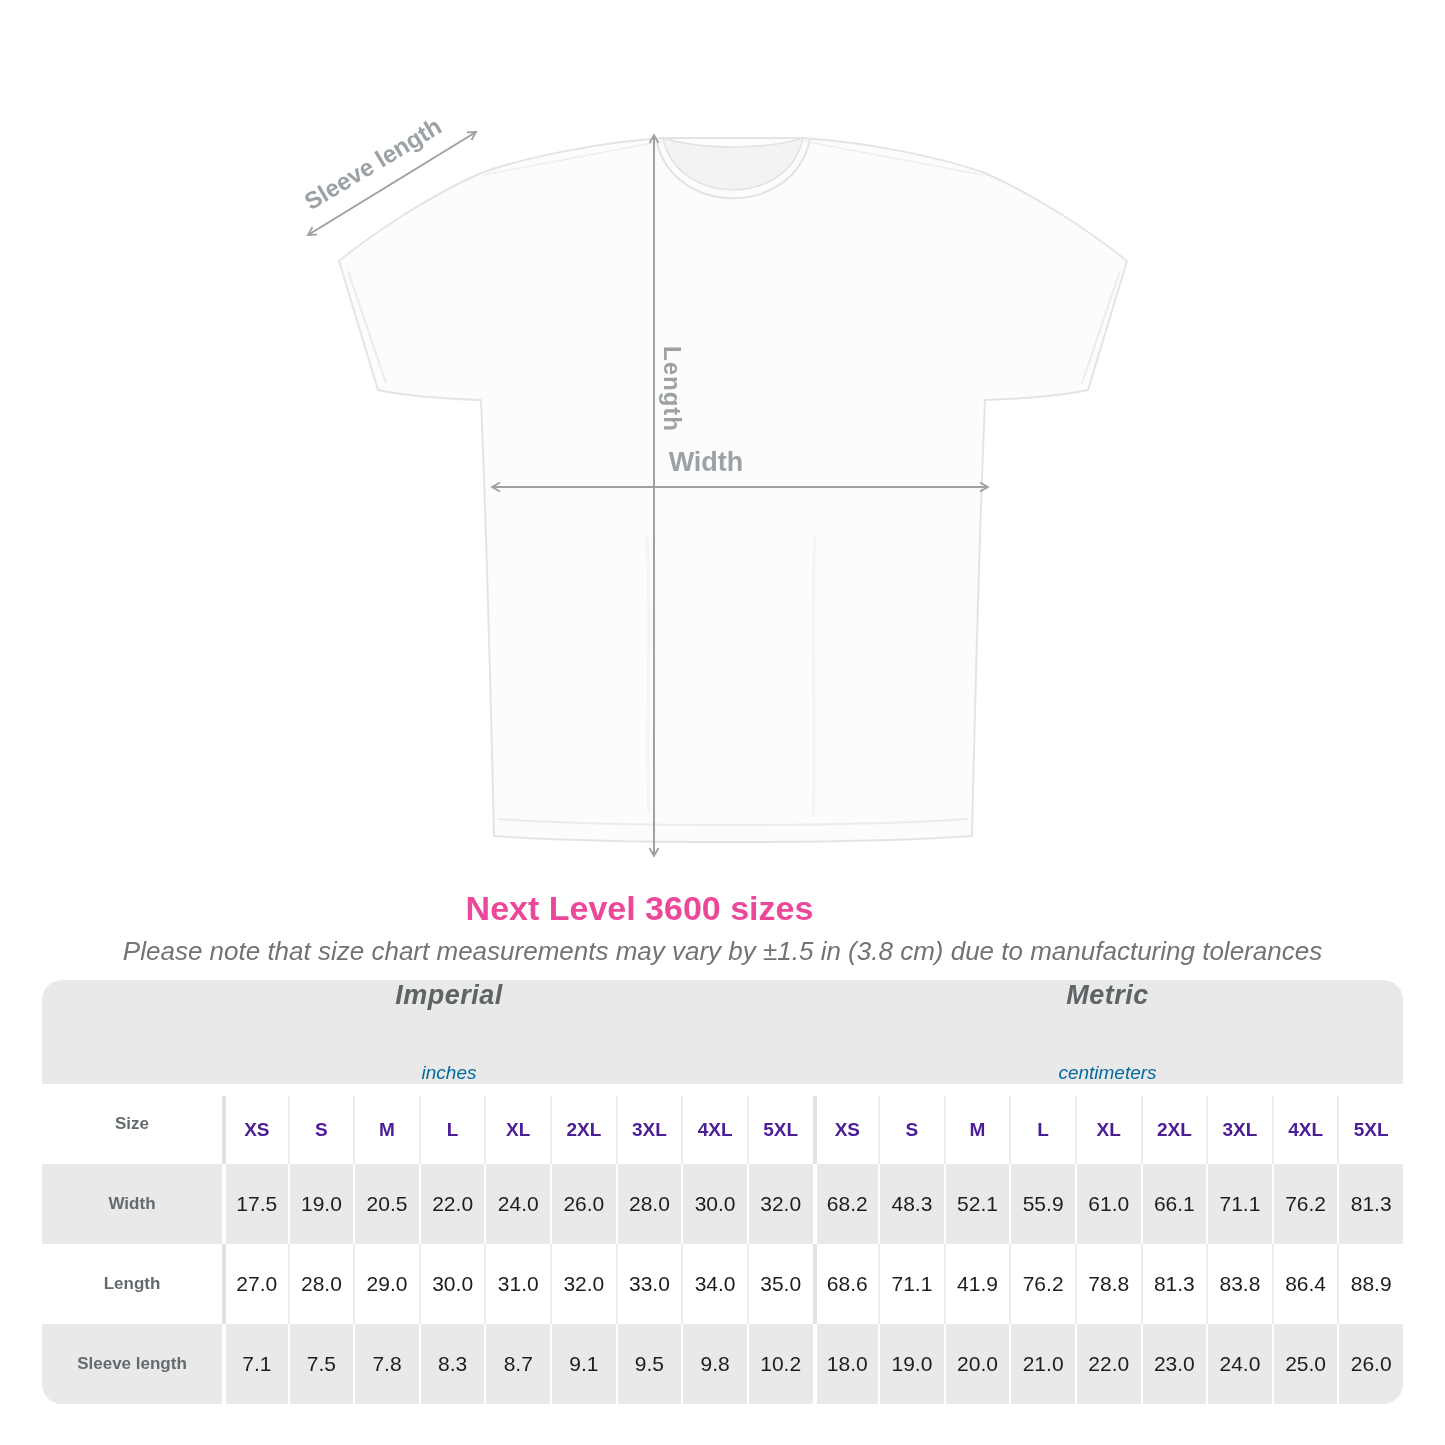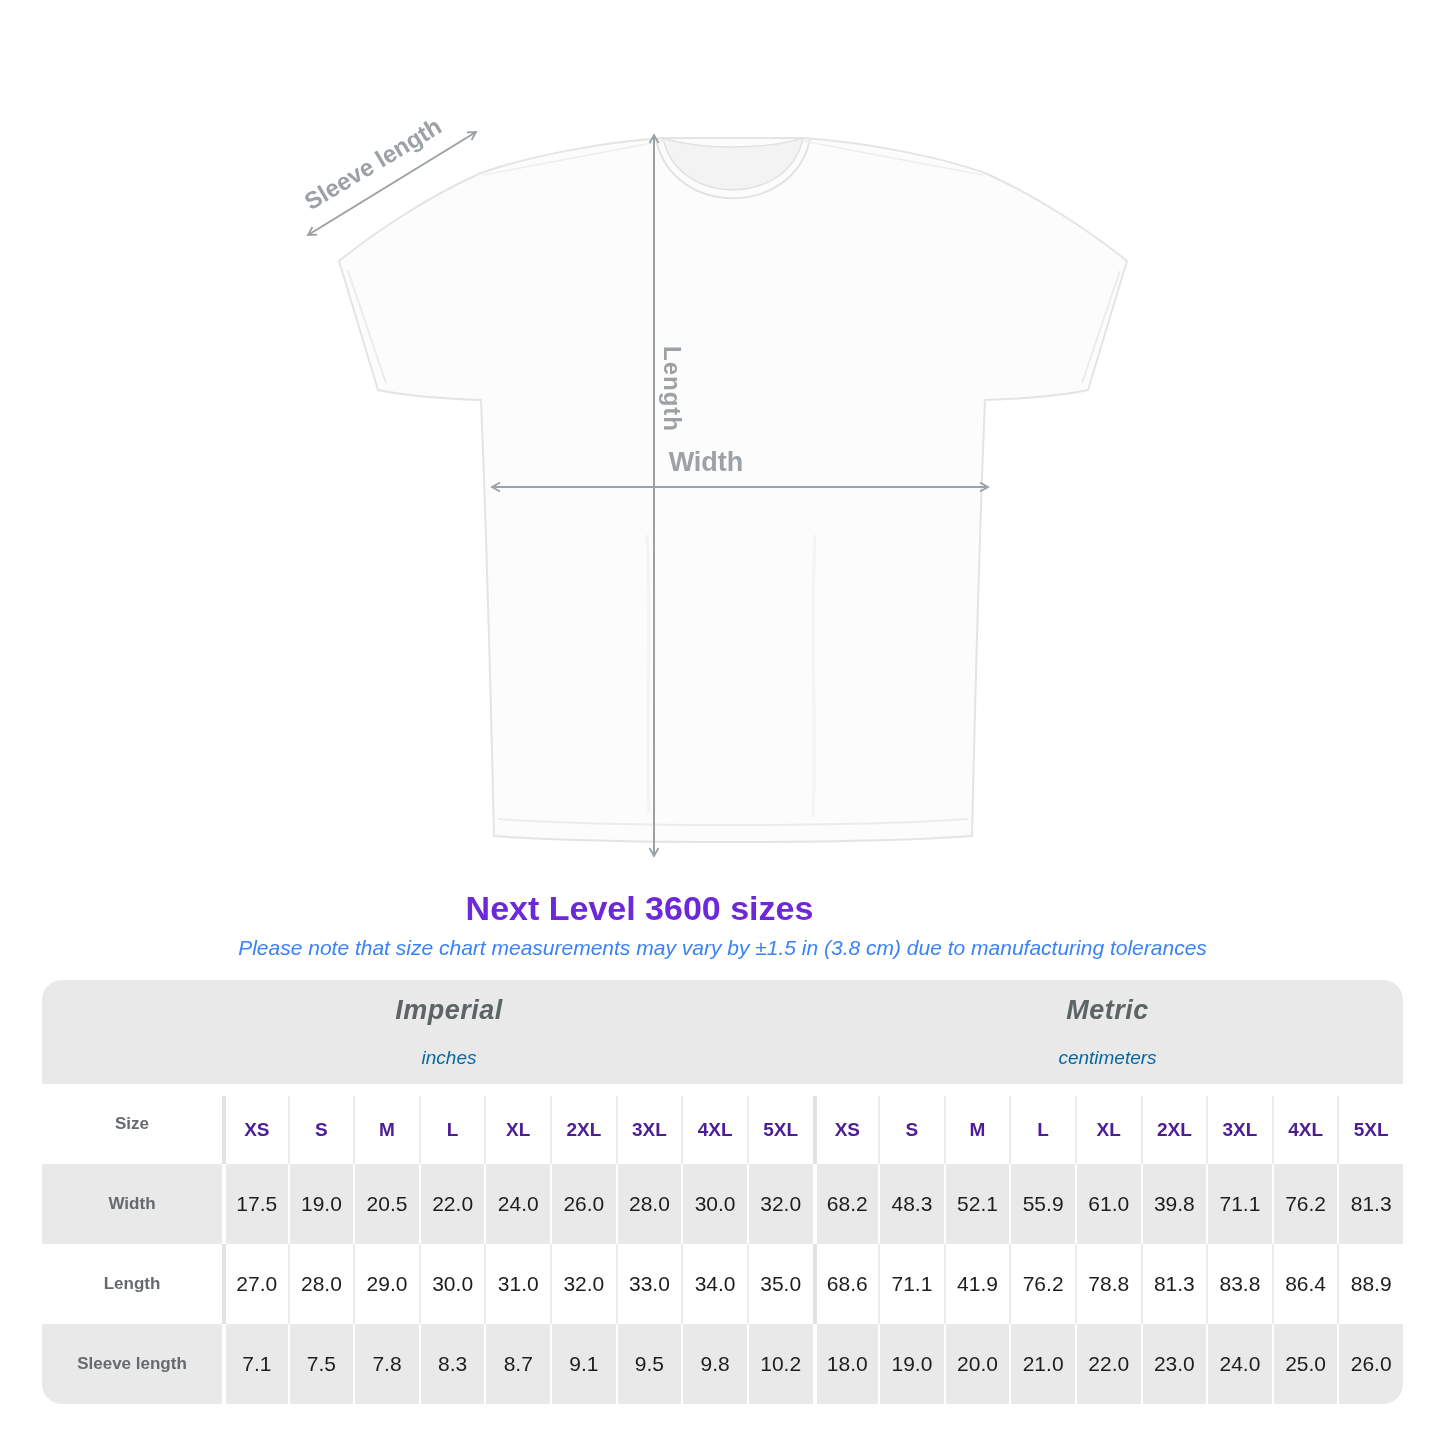--- a/index.html
+++ b/index.html
@@ -10,29 +10,29 @@
 
   
   .tee-svg { position:absolute; left:295px; top:105px; width:840px; height:770px; }
   .diagram-label { position:absolute; color:#9ba1a4; font-weight:bold; text-align:center; line-height:1; }
   .lbl-sleeve { left:283px; top:152px; width:180px; font-size:24px; transform:rotate(-31deg); }
   .lbl-length { left:592px; top:377px; width:160px; font-size:24px; transform:rotate(90deg); letter-spacing:1px; }
   .lbl-width  { left:636px; top:449px; width:140px; font-size:27px; }
 
   
   .title { position:absolute; left:0; top:889px; width:1279px; text-align:center;
-           font-size:34px; font-weight:bold; color:#6d28d9; }
+           font-size:34px; font-weight:bold; color:#ec4899; }
   .subtitle { position:absolute; left:0; top:936px; width:1445px; text-align:center;
-              font-size:21px; font-style:italic; color:#3b82f6; }
+              font-size:26px; font-style:italic; color:#737373; }
 
   
   .sizes-table { position:absolute; left:42px; top:980px; width:1361px;
                  border-radius:20px; overflow:hidden; background:#ffffff; }
   .band { display:flex; background:#e9e9e9; height:104px; }
-  .band-half { display:flex; flex-direction:column; align-items:center; justify-content:center; gap:21px; }
+  .band-half { display:flex; flex-direction:column; align-items:center; justify-content:space-between; gap:21px; }
   .band-half.imp { width:770px; padding-left:44px; }
   .band-half.met { flex:1; }
   .g-title { font-size:27px; font-weight:bold; font-style:italic; color:#5d6466; letter-spacing:.5px; }
   .g-unit  { font-size:19px; font-style:italic; color:#0369a1; }
 
   .trow { display:grid; grid-template-columns:180px repeat(18, 1fr); height:80px; }
   .trow.gray { background:#e9e9e9; }
   .cell { display:flex; align-items:center; justify-content:center;
           font-size:21px; color:#1d1d1d; white-space:nowrap; }
   .trow.gray  .cell { border-left:2px solid #ffffff; }
@@ -139,21 +139,21 @@
         <div class="cell val">24.0</div>
         <div class="cell val">26.0</div>
         <div class="cell val">28.0</div>
         <div class="cell val">30.0</div>
         <div class="cell val">32.0</div>
         <div class="cell val maj">68.2</div>
         <div class="cell val">48.3</div>
         <div class="cell val">52.1</div>
         <div class="cell val">55.9</div>
         <div class="cell val">61.0</div>
-        <div class="cell val">39.8</div>
+        <div class="cell val">66.1</div>
         <div class="cell val">71.1</div>
         <div class="cell val">76.2</div>
         <div class="cell val">81.3</div>
       </div>
     <div class="trow white">
         <div class="cell lab">Length</div>
         <div class="cell val maj">27.0</div>
         <div class="cell val">28.0</div>
         <div class="cell val">29.0</div>
         <div class="cell val">30.0</div>

